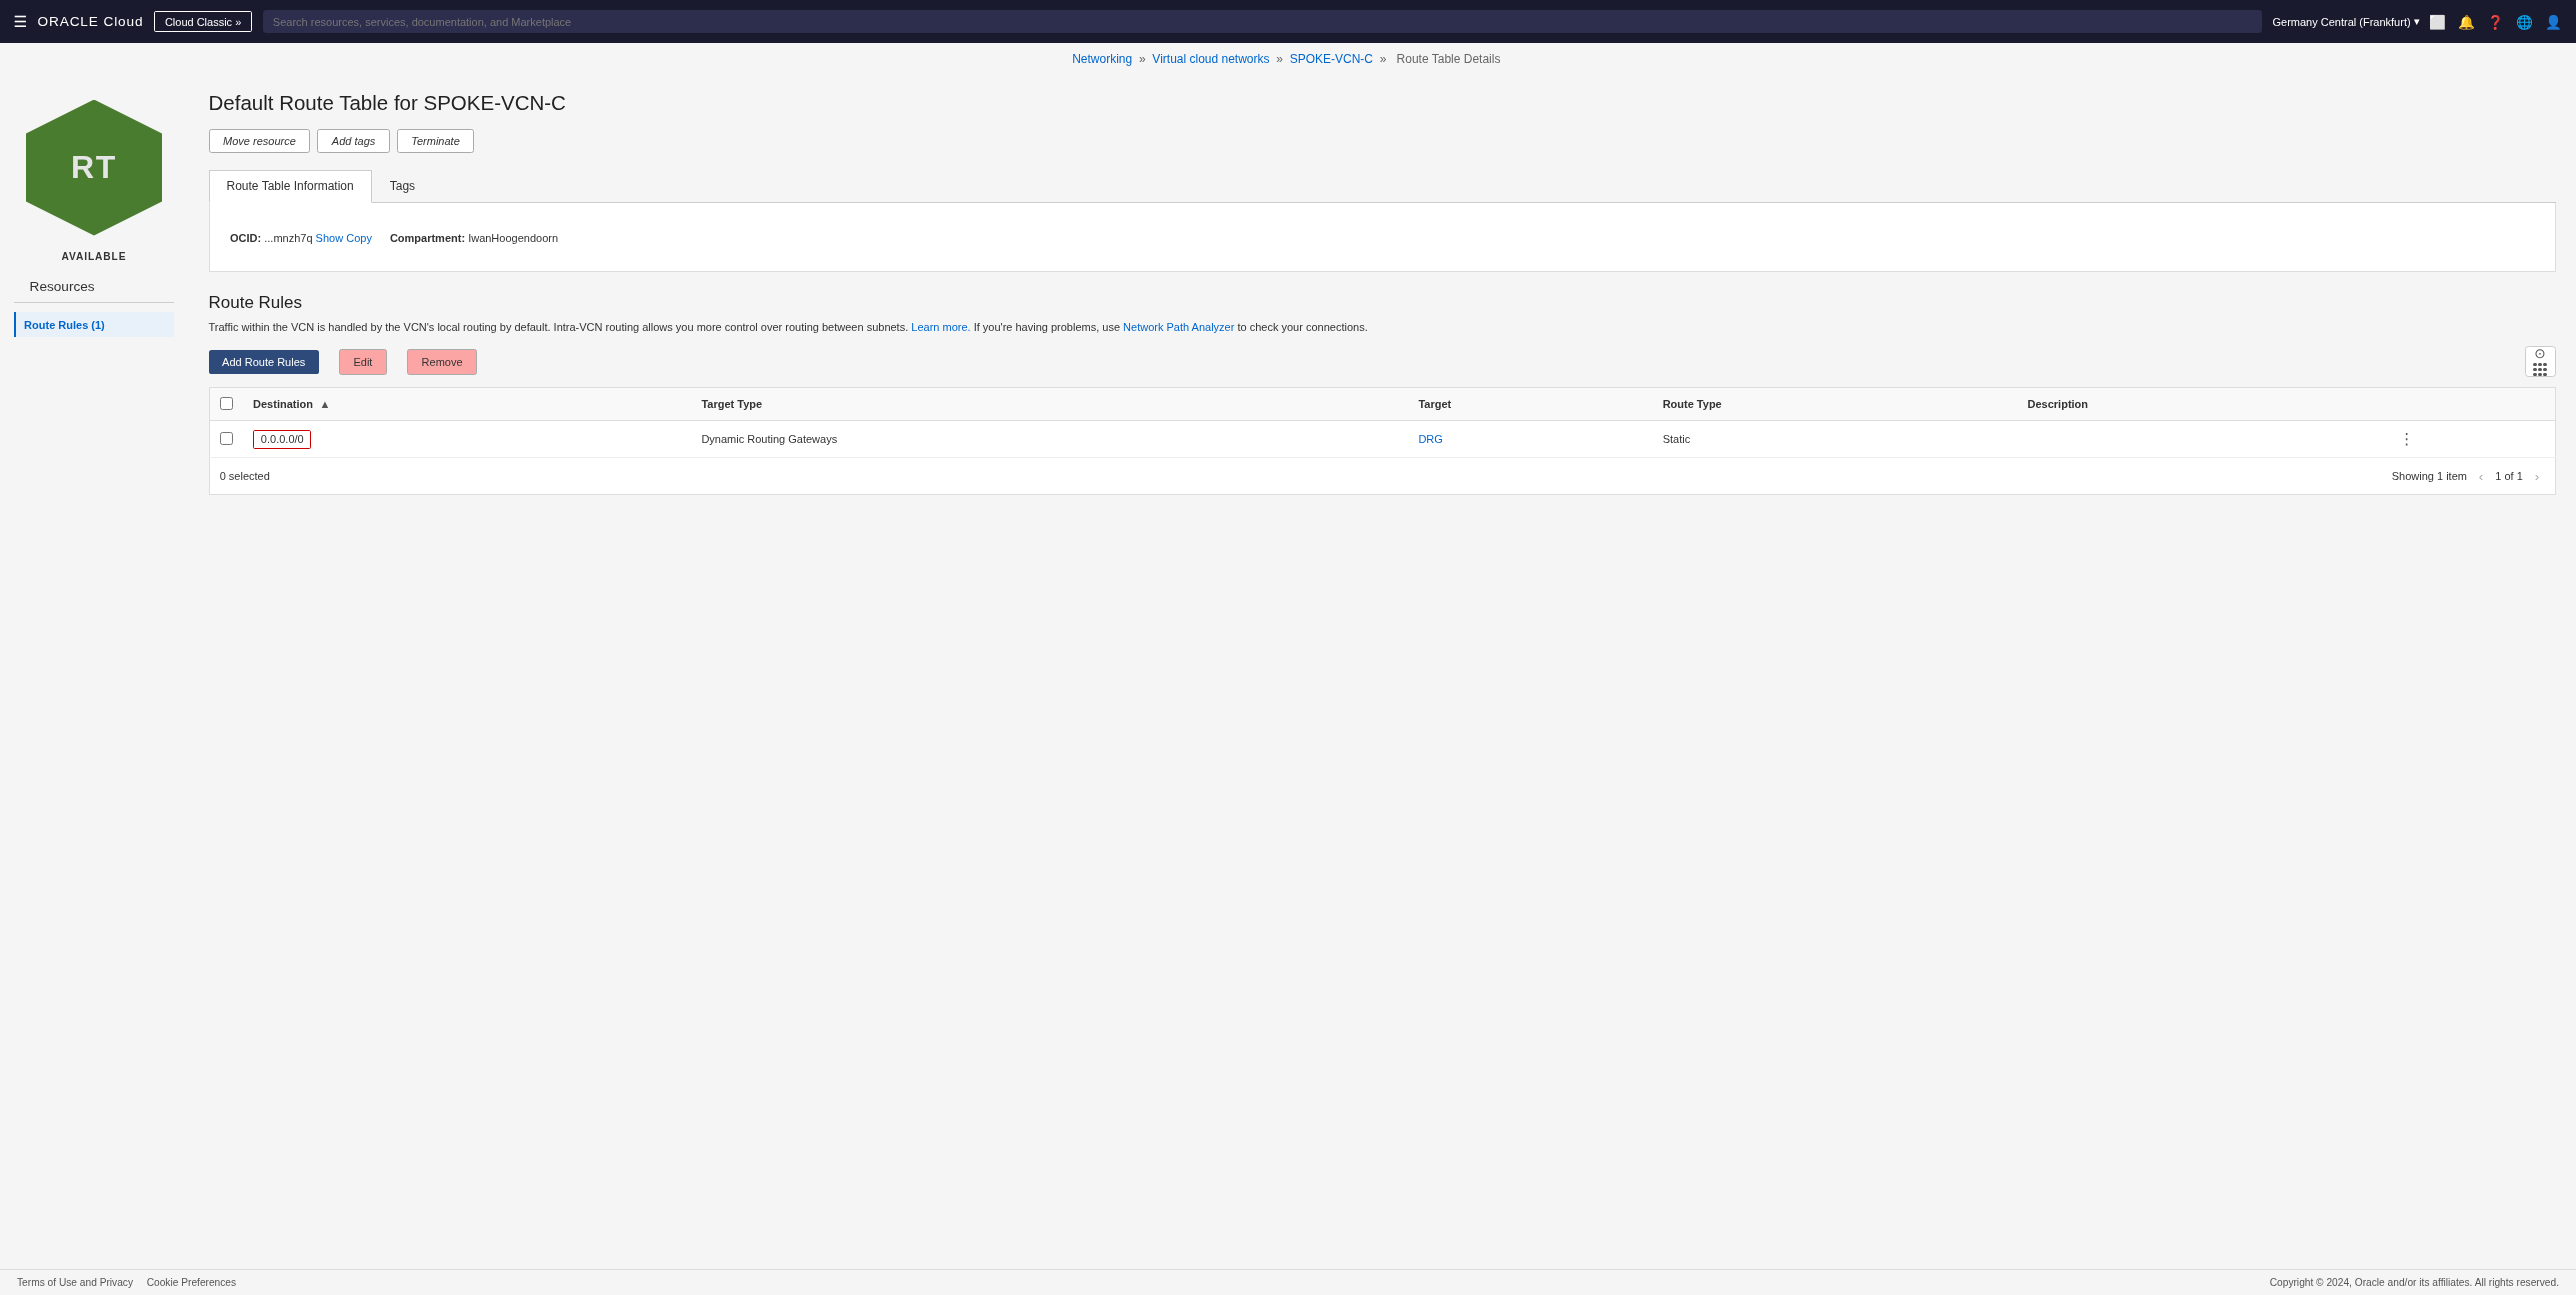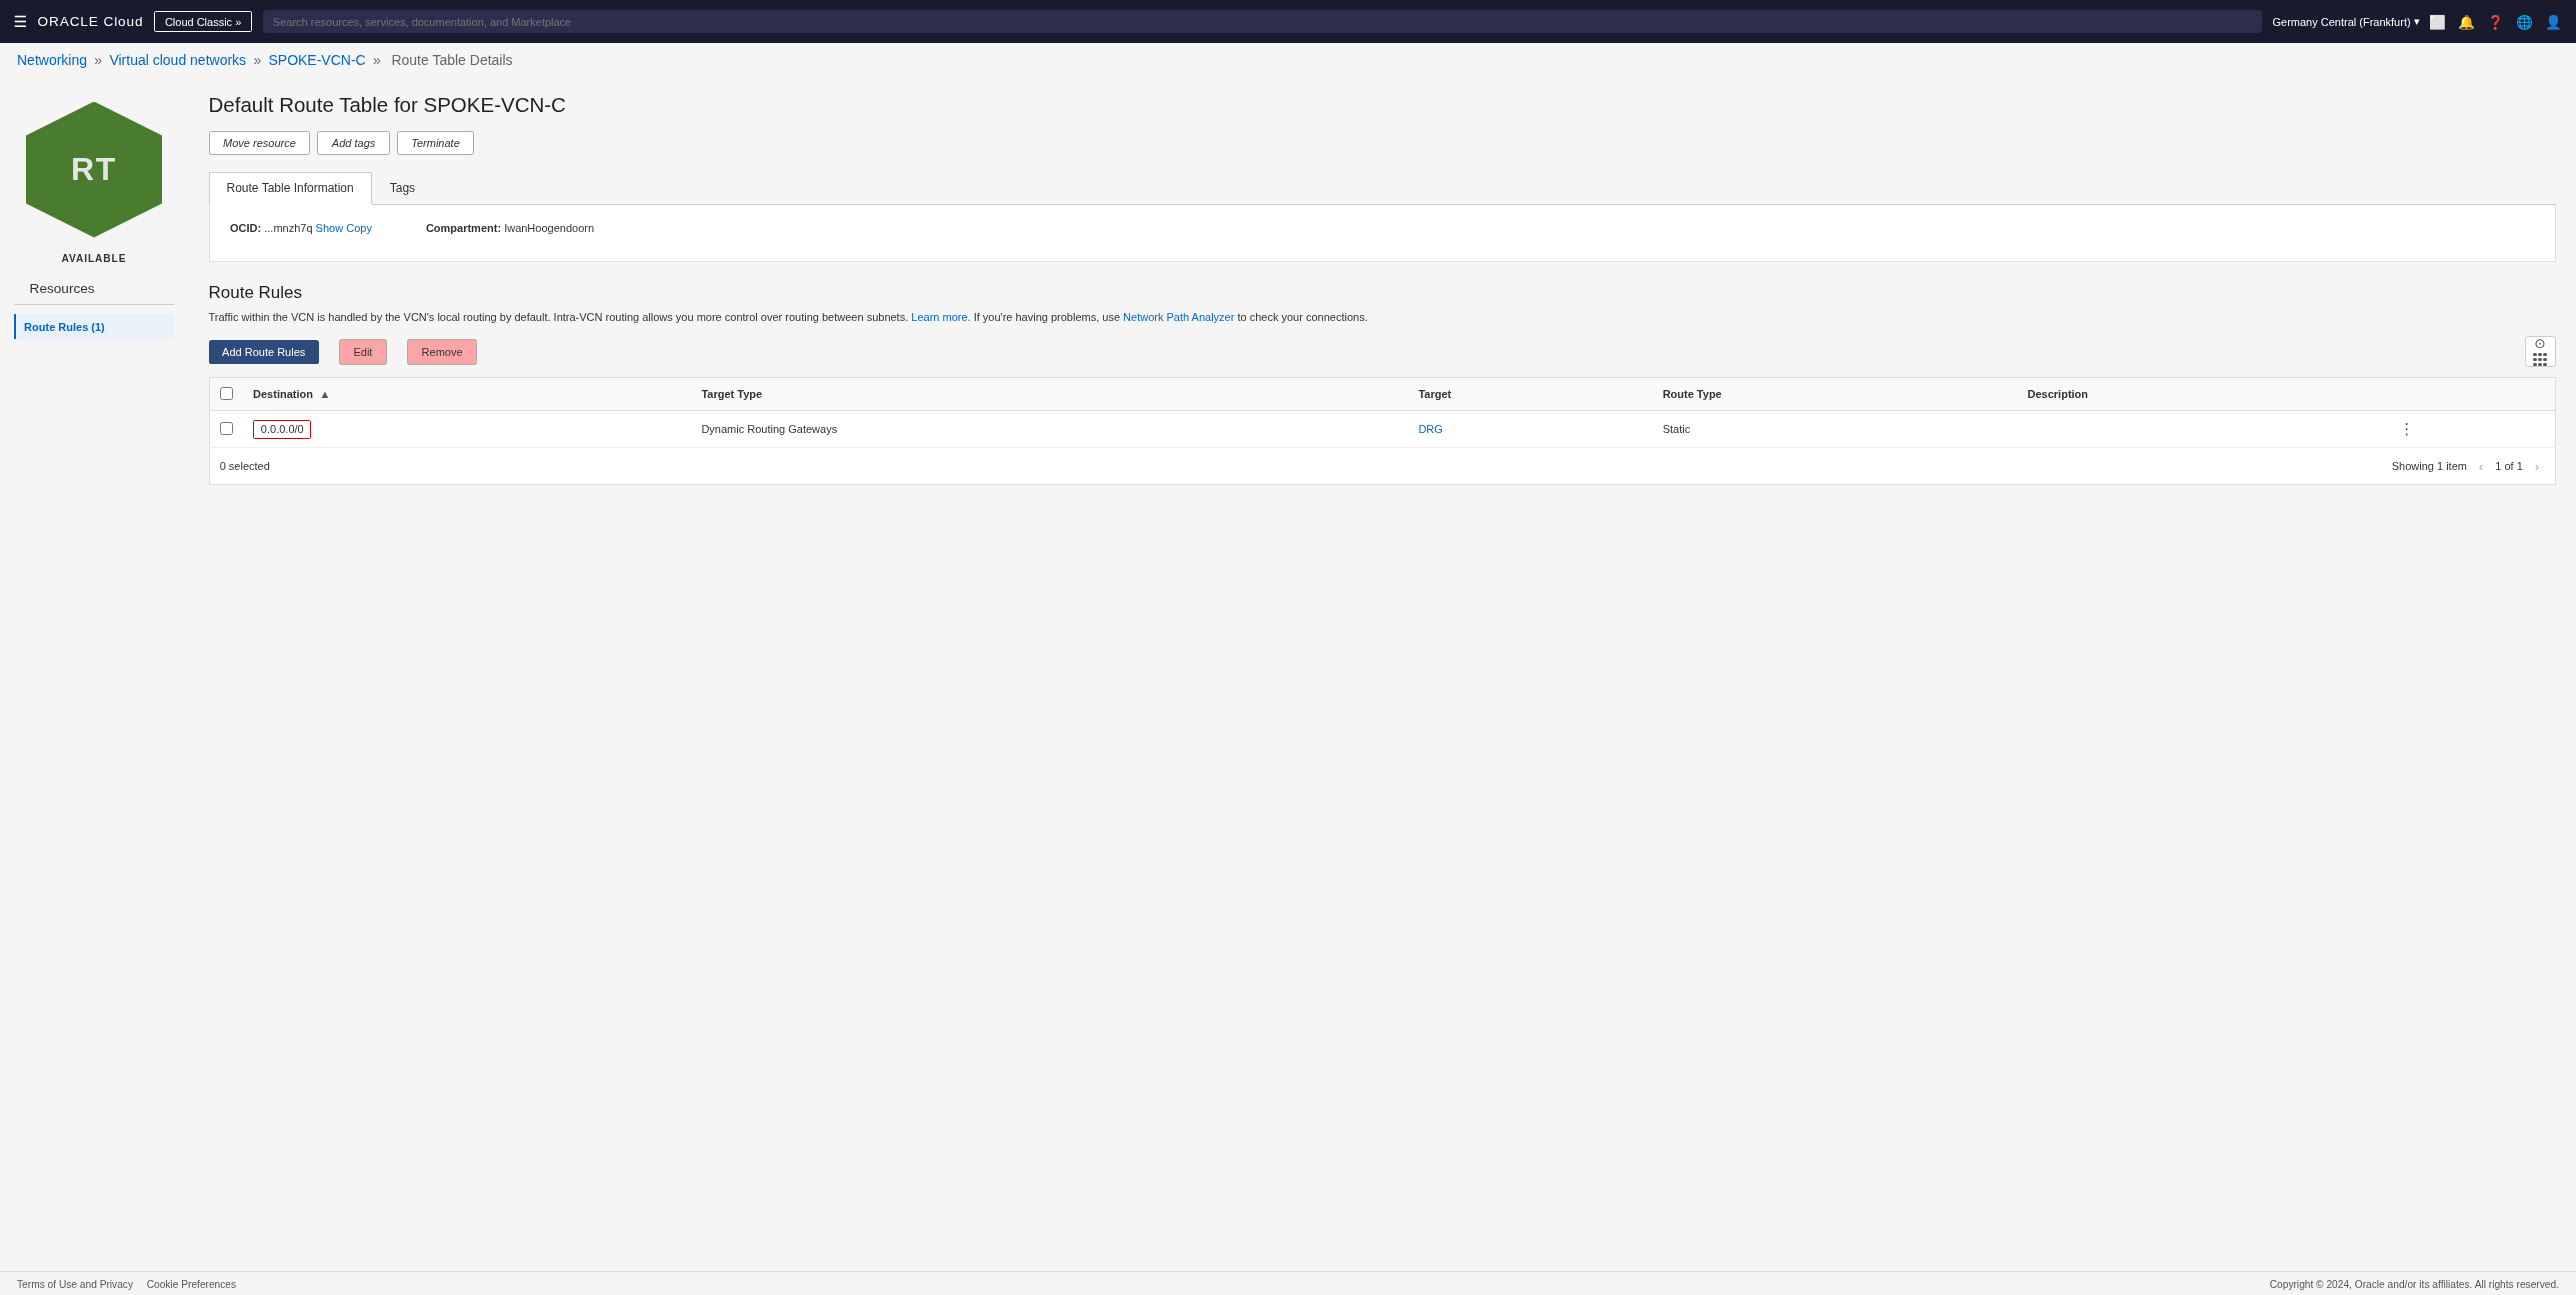--- a/index.html
+++ b/index.html
@@ -44,22 +44,23 @@
       display: flex;
       align-items: center;
       gap: 3.4px;
     }
     .nav-icons { display: flex; gap: 12px; align-items: center; }
     .nav-icon { color: #fff; font-size: 13.6px; cursor: pointer; }
 
     
     .breadcrumb {
       padding: 8.5px 17px;
-      font-size: 14px;
+      font-size: 12px;
       background: #f5f5f5;
+      text-align: center;
     }
     .breadcrumb a { color: #0066cc; text-decoration: none; }
     .breadcrumb span { color: #666; margin: 0 3.4px; }
 
     
     .main-layout { display: flex; min-height: calc(100vh - 43px - 31px - 25.6px); }
 
     
     .sidebar {
       width: 188px;
@@ -133,21 +134,21 @@
     }
 
     
     .info-panel {
       background: #fff;
       border: 0.9px solid #ddd;
       border-top: none;
       padding: 17px 20.5px;
       margin-bottom: 20.5px;
     }
-    .info-row { display: flex; gap: 54px; margin-bottom: 10.2px; }
+    .info-row { display: flex; gap: 18px; margin-bottom: 10.2px; margin-top: 12px; }
     .info-item { font-size: 11px; }
     .info-label { font-weight: 600; color: #333; }
     .info-value { color: #333; }
     .info-link { color: #0066cc; text-decoration: none; cursor: pointer; }
 
     
     .section-title { font-size: 17px; font-weight: 400; color: #222; margin-bottom: 6.8px; }
     .section-desc { font-size: 11px; color: #333; margin-bottom: 10.2px; line-height: 1.5; }
 
     .table-actions { display: flex; gap: 20px; margin-bottom: 10.2px; align-items: center; }

